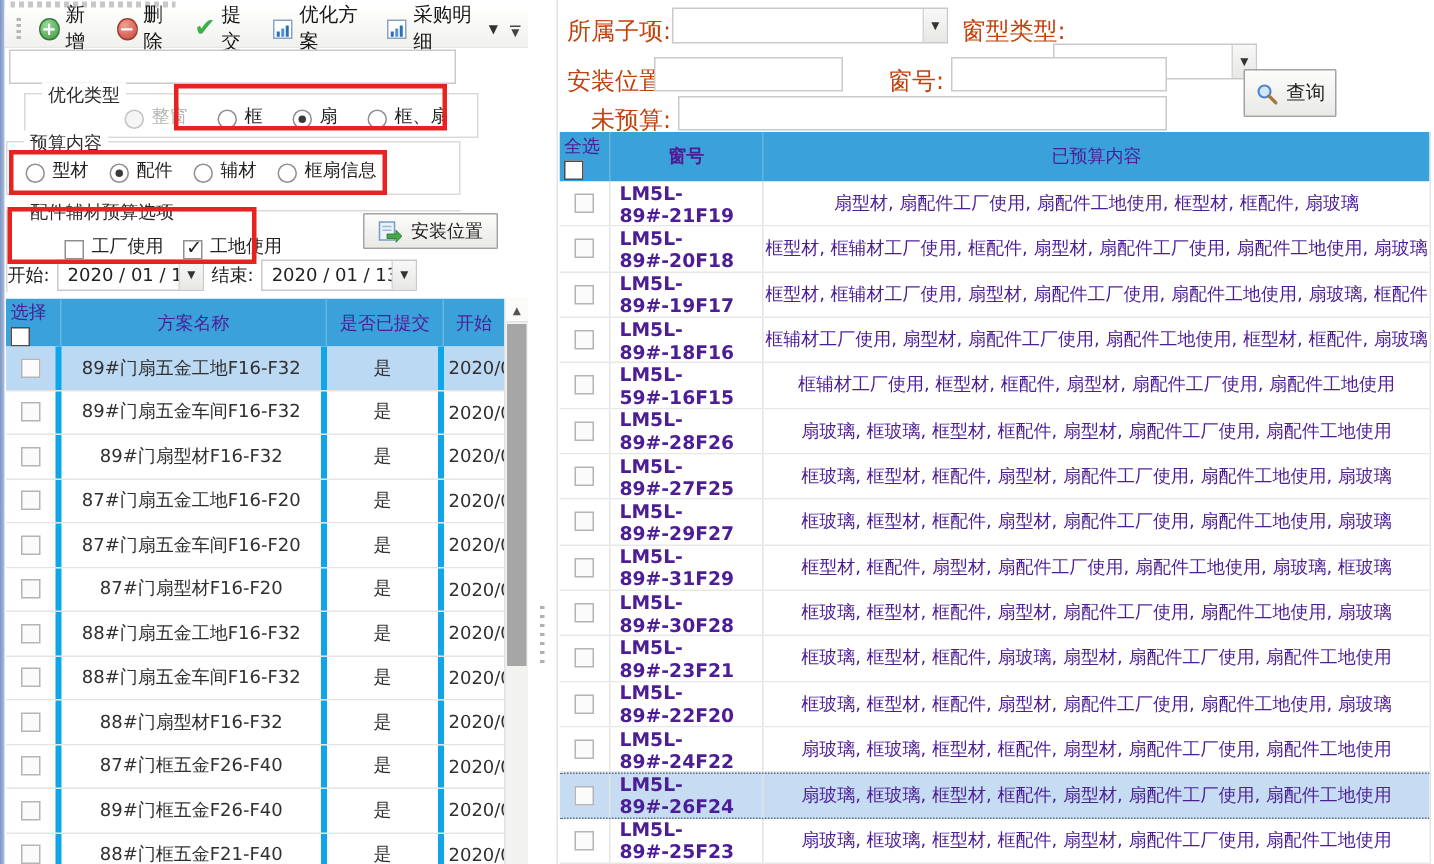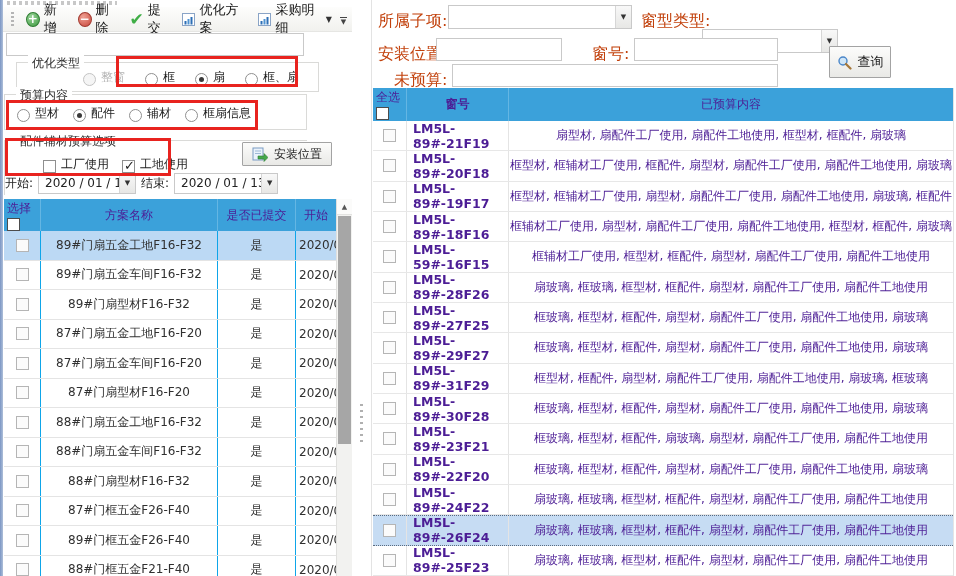--- a/index.html
+++ b/index.html
@@ -77,21 +77,21 @@
   
   #plan-table { left:4px; top:199px; width:332px; height:377px; overflow:hidden; background:#fff; }
   .thead { display:flex; background:#3ba1da; color:#4c1d95; }
   #plan-table .thead { height:32px; }
   .hcell { display:flex; align-items:center; justify-content:center; border-right:1px solid #64b6e3; overflow:hidden; }
   .hcell-corner { flex-direction:column; align-items:flex-start; justify-content:flex-start; padding:1px 0 0 3px; gap:1px; }
   .hd-cb { width:13px; height:13px; border:1px solid #4c4c4c; background:#fff; }
   .lc0 { width:37px; } .lc1 { width:177px; } .lc2 { width:78px; } .lc3 { width:40px; border-right:none; }
   .lrow { display:flex; height:29.5px; border-bottom:1px solid #e4e4e4; background:#fff; }
   .lrow.selected { background:#bcd9f4; }
-  .lcell { display:flex; align-items:center; justify-content:center; border-right:1px solid #0ea5e9; overflow:hidden; color:#303030; }
+  .lcell { display:flex; align-items:center; justify-content:center; border-right:4px solid #0ea5e9; overflow:hidden; color:#303030; }
   .lcell.lc3 { justify-content:flex-start; padding-left:3px; border-right:none; }
   .row-cb { border-color:#b5b5b5; background:#fbfbfb; }
 
   
   #plan-scroll { left:336px; top:199px; width:16px; height:377px; background:#f2f2f0; border-left:1px solid #e0e0de; }
   #plan-scroll .sb-up { position:absolute; top:0; left:0; width:15px; height:16px; background:#fbfbfa;
     border-bottom:1px solid #e3e3e1; display:flex; align-items:center; justify-content:center; font-size:7px; color:#555; }
   #plan-scroll .sb-thumb { position:absolute; top:17px; left:1px; width:13px; height:228px; background:#a6a6a6; }
 
   

